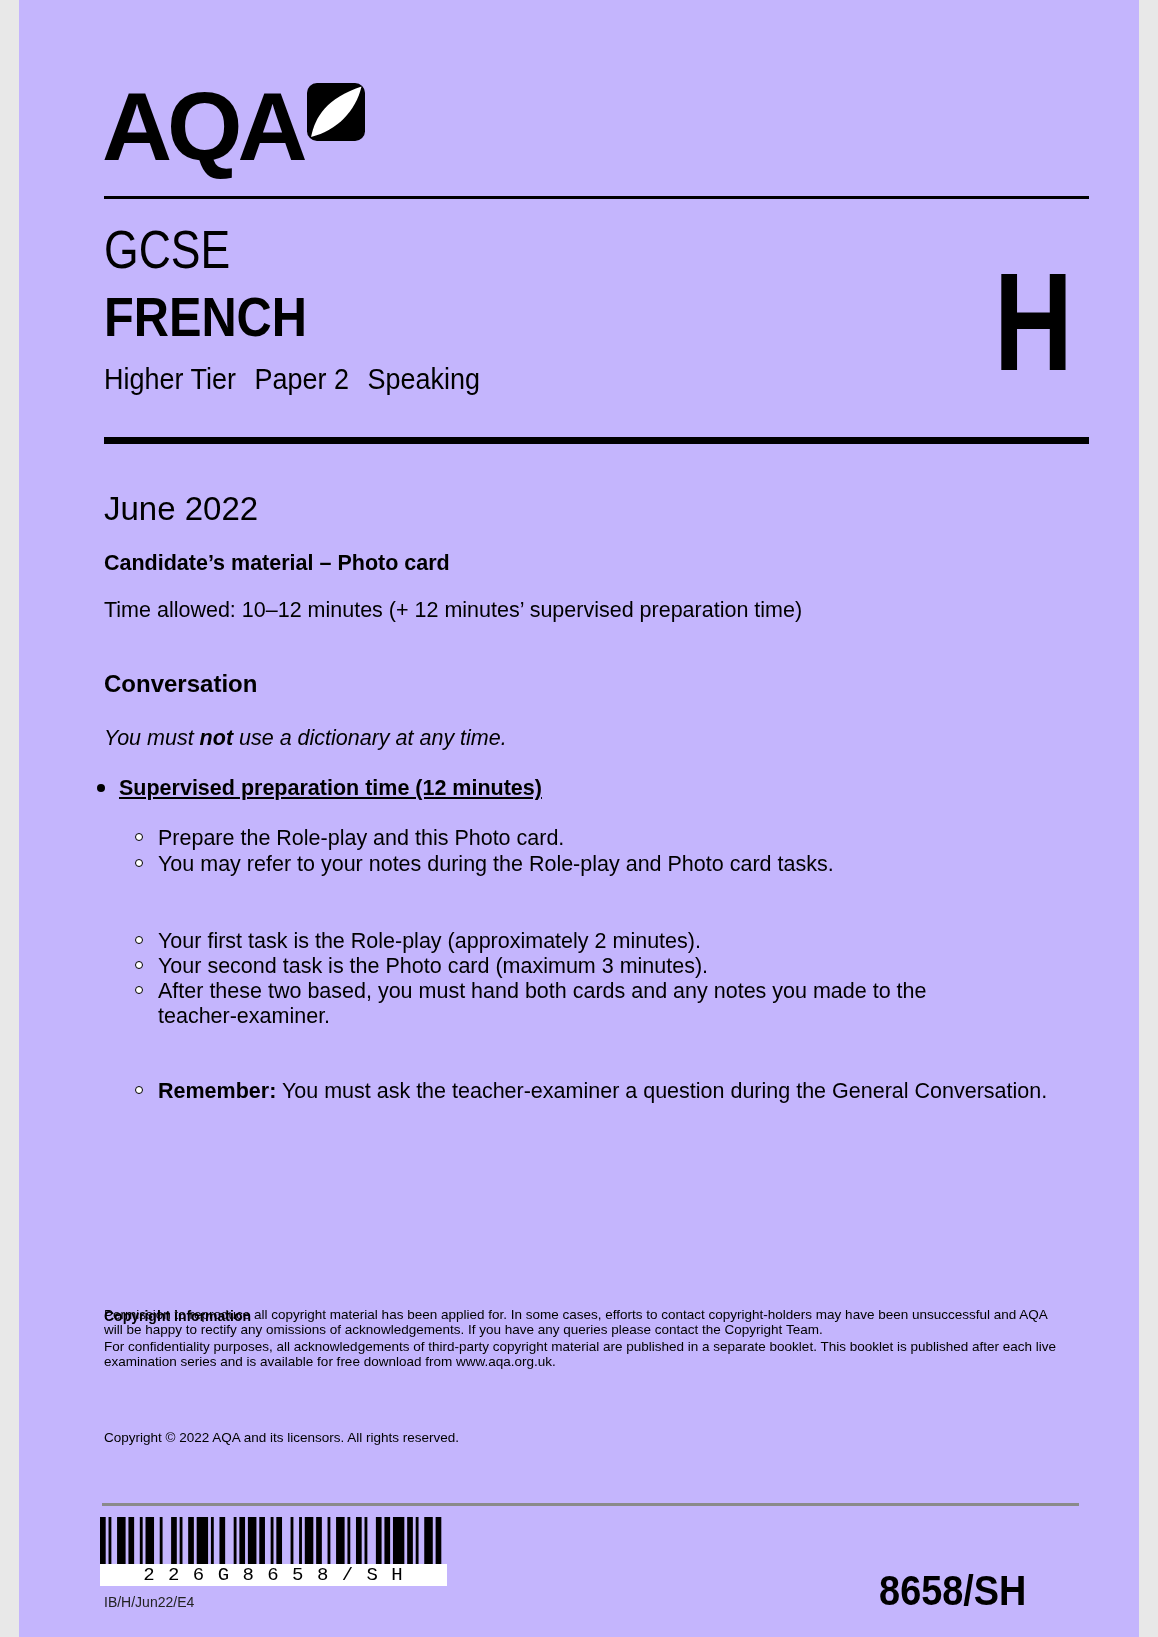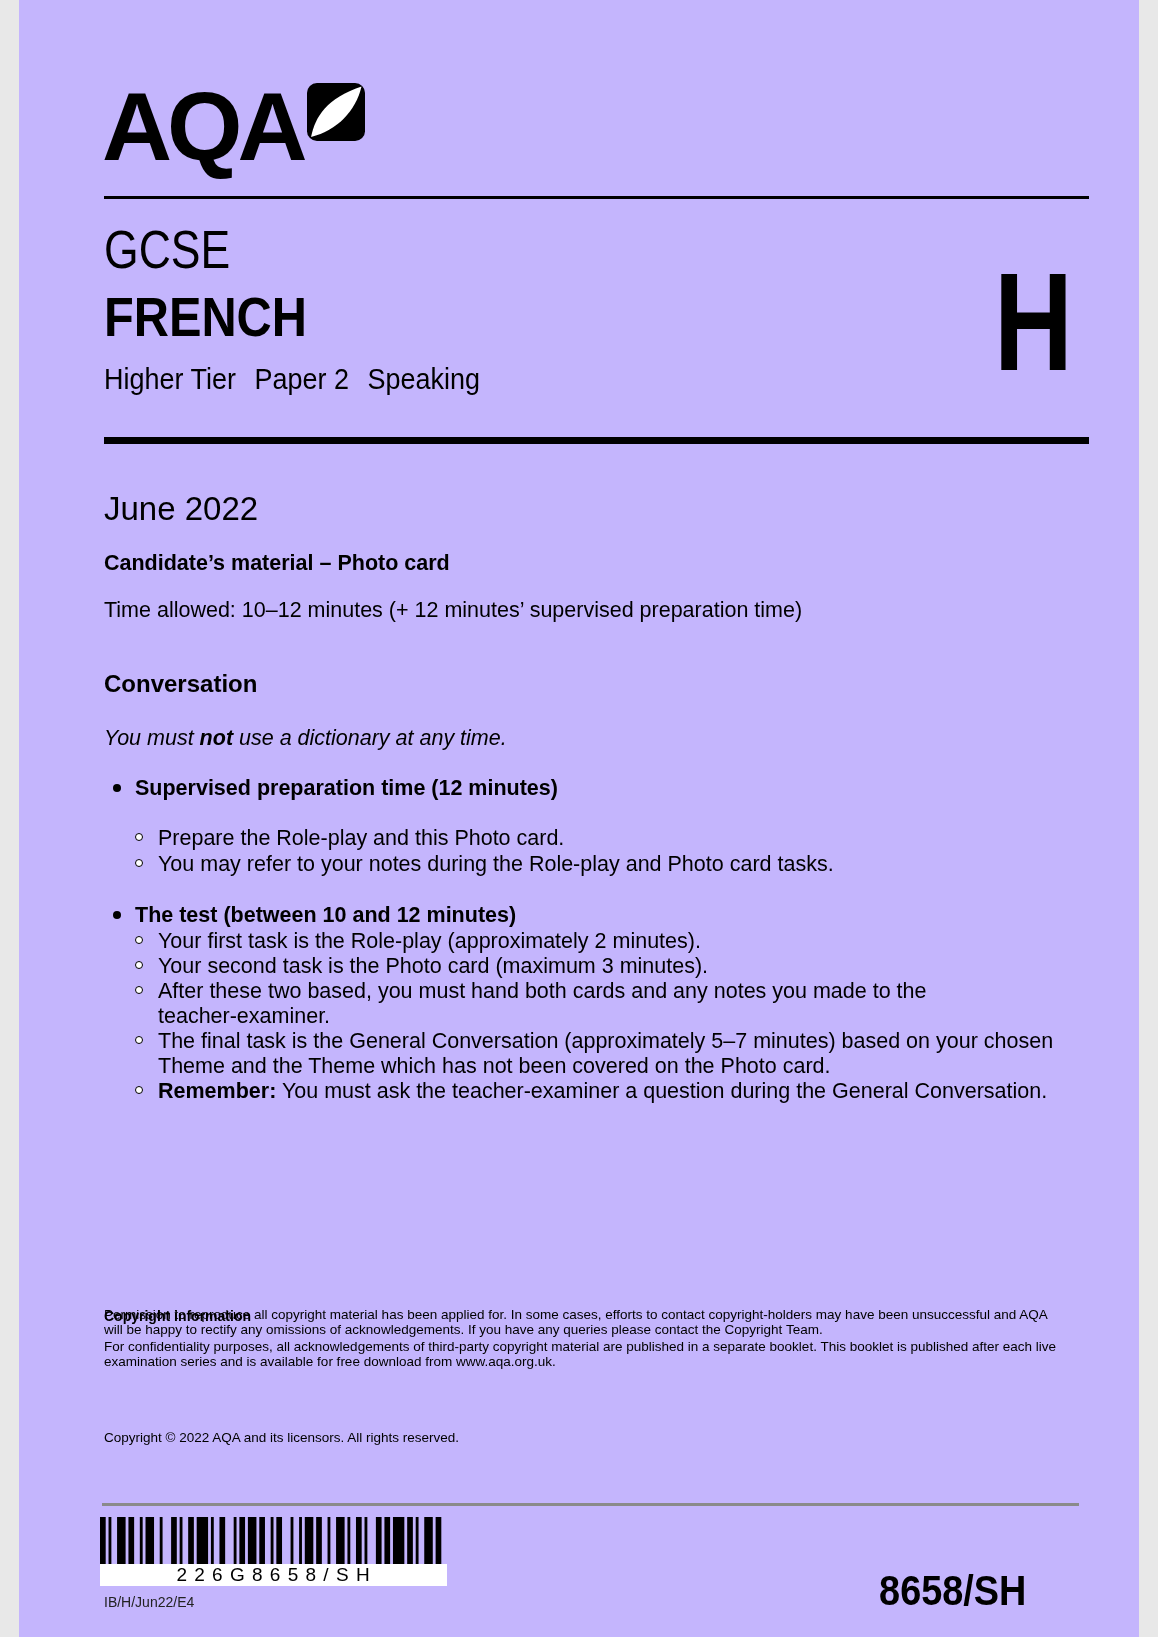--- a/index.html
+++ b/index.html
@@ -42,21 +42,21 @@
   
   .session{left:85px;top:491px;font-size:33px;line-height:1.1;}
   .material{left:85px;top:551px;font-size:21.5px;font-weight:bold;}
   .time{left:85px;top:598px;font-size:21.5px;}
 
   
   .ins-head{left:85px;top:670px;font-size:24px;font-weight:bold;}
   .dict{left:85px;top:726px;font-size:21.5px;font-style:italic;}
   .b{font-weight:bold;}
 
-  .bullet-head{left:116px;font-size:21.5px;font-weight:bold;}
+  .bullet-head{left:100px;font-size:21.5px;font-weight:bold;text-decoration:underline;}
   .bullet-head::before{
     content:"";position:absolute;left:-22px;top:8px;
     width:8px;height:8px;border-radius:50%;background:#000;
   }
   .sub{left:139px;font-size:21.5px;line-height:25px;width:940px;}
   .sub::before{
     content:"";position:absolute;left:-23px;top:7px;
     width:8px;height:8px;border-radius:50%;
     border:1.6px solid #000;box-sizing:border-box;background:#fff;
   }
@@ -67,21 +67,21 @@
   .cr-para{left:85px;top:0;width:955px;font-size:13.5px;line-height:14.5px;}
   .cr-p1{top:1340px;}
   .cr-p2{top:1308px;}
   .cr-notice{left:85px;top:1430px;font-size:13.5px;text-align:center;}
 
   
   .barcode{left:81px;top:1517px;width:347px;height:50px;}
   .barcode-digits{
     left:81px;top:1564px;width:347px;
     text-align:center;
-    font-family:Liberation Sans, sans-serif;
+    font-family:Liberation Mono, monospace;
     font-size:19px;letter-spacing:1px;
     background:#fff;
   }
   .ref-code{left:85px;top:1594px;font-size:14px;color:#222;}
   .paper-code{
     right:113px;top:1566px;
     font-size:43px;font-weight:bold;
     transform:scaleX(.88);transform-origin:right top;
   }
 </style>
@@ -112,25 +112,23 @@
   <div class="abs time">Time allowed: 10–12 minutes (+ 12 minutes’ supervised preparation time)</div>
 
   <div class="abs ins-head">Conversation</div>
 
   <div class="abs dict"><span>You must </span><span class="b">not</span><span> use a dictionary at any time.</span></div>
 
   <div class="abs bullet-head" style="top:776px;">Supervised preparation time (12 minutes)</div>
   <div class="abs sub" style="top:802px;margin-top:24px;">Prepare the Role-play and this Photo card.</div>
   <div class="abs sub" style="top:852px;">You may refer to your notes during the Role-play and Photo card tasks.</div>
 
-  <div class="abs bullet-head" style="top:903px;">The test (between 10 and 12 minutes)</div>
   <div class="abs sub" style="top:929px;">Your first task is the Role-play (approximately 2 minutes).</div>
   <div class="abs sub" style="top:954px;">Your second task is the Photo card (maximum 3 minutes).</div>
   <div class="abs sub" style="top:979px;"><span>After these two based, you must hand both cards and any notes you made to the </span><span class="nowrap">teacher-examiner.</span></div>
-  <div class="abs sub" style="top:1029px;">The final task is the General Conversation (approximately 5–7 minutes) based on your chosen Theme and the Theme which has not been covered on the Photo card.</div>
   <div class="abs sub" style="top:1079px;"><span class="b">Remember:</span><span> You must ask the teacher-examiner a question during the General Conversation.</span></div>
 
   <div class="abs cr-head">Copyright information</div>
   <div class="abs cr-para cr-p1">For confidentiality purposes, all acknowledgements of third-party copyright material are published in a separate booklet.  This booklet is published after each live examination series and is available for free download from www.aqa.org.uk.</div>
   <div class="abs cr-para cr-p2">Permission to reproduce all copyright material has been applied for.  In some cases, efforts to contact copyright-holders may have been unsuccessful and AQA will be happy to rectify any omissions of acknowledgements.  If you have any queries please contact the Copyright Team.</div>
   <div class="abs cr-notice">Copyright © 2022 AQA and its licensors.  All rights reserved.</div>
 
   <div class="abs rule-grey"></div>
   <svg class="abs barcode" id="barcode-svg" viewBox="0 0 347 50" preserveAspectRatio="none" aria-hidden="true">
       <rect x="0.00" y="0" width="5.69" height="50" fill="#000"></rect>

